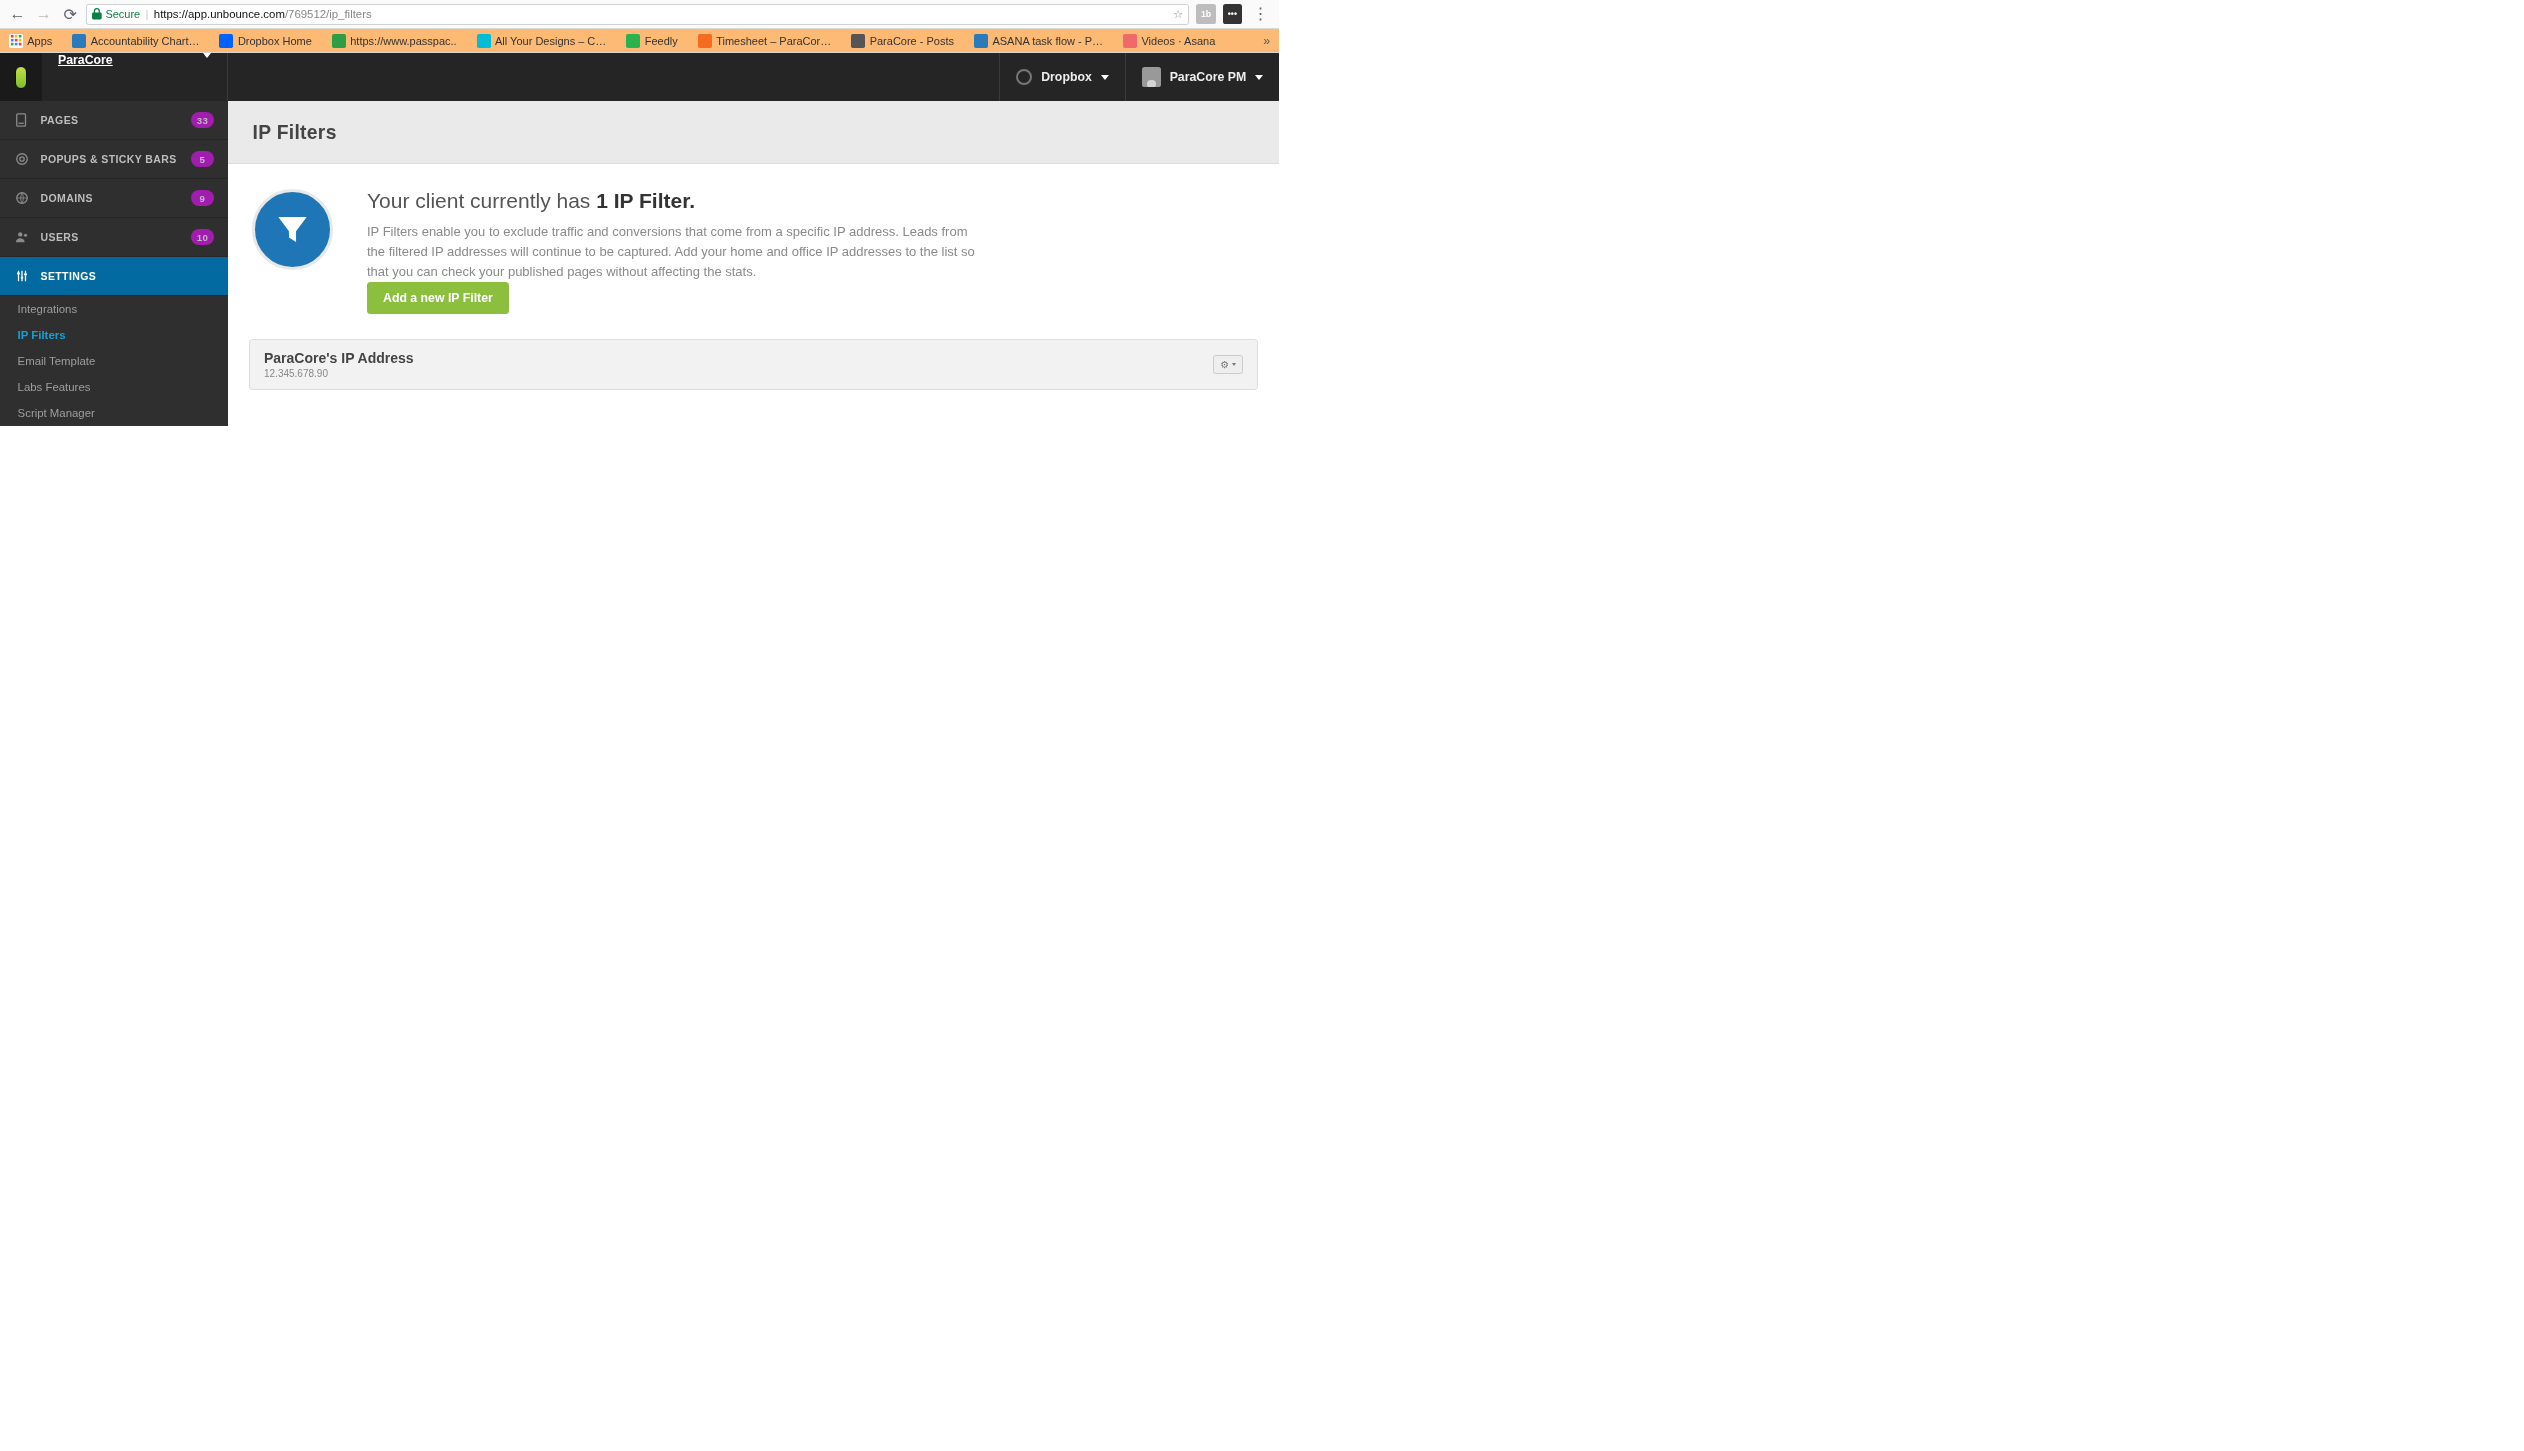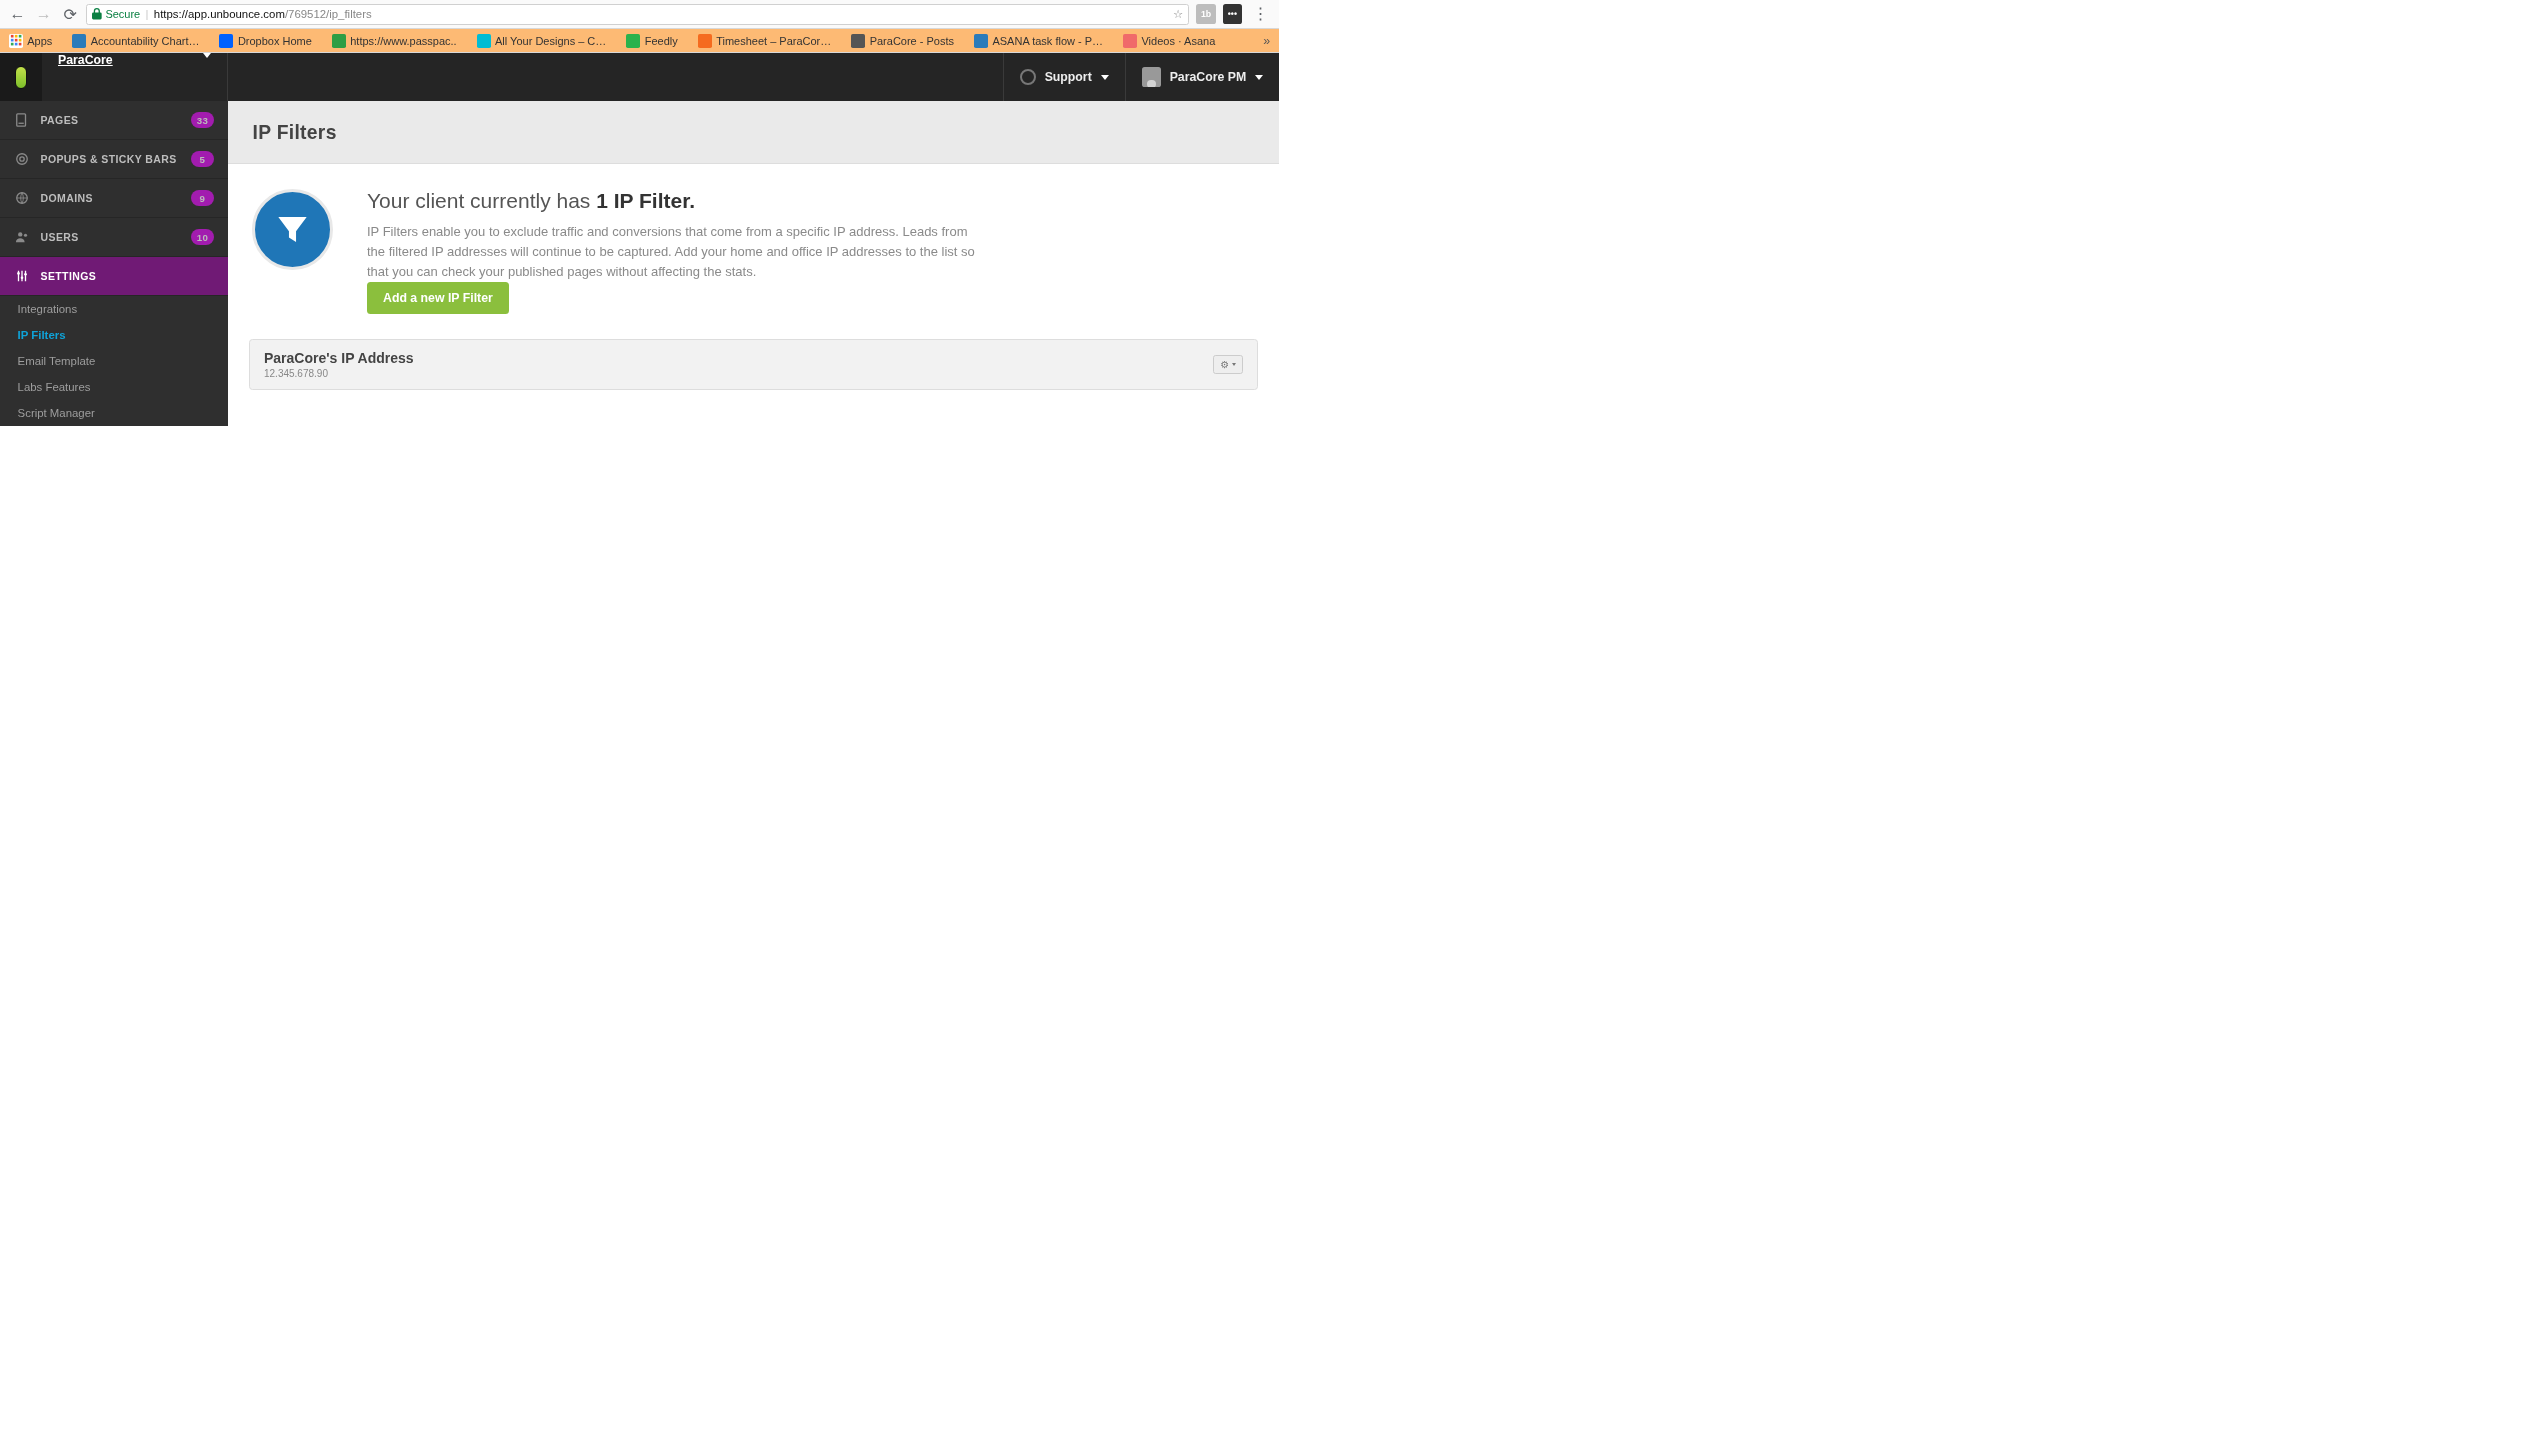--- a/index.html
+++ b/index.html
@@ -39,21 +39,21 @@
   .support-ico { width:16px;height:16px;border-radius:50%;border:2.6px solid #777; }
   .avatar { width:19.3px;height:19.3px;border-radius:2.6px;background:#999;display:flex;align-items:flex-end;justify-content:center;overflow:hidden;}
   .avatar::before{content:"";width:8.8px;height:8.8px;border-radius:50%;background:#d4d4d4;margin-bottom:-1.8px;}
 
   .body-row { display:flex; flex:1; min-height:0; }
 
   
   .sidebar { width: 228px; background: #2f2f2f; color: #bdbdbd; font-size: 11.4px; display:flex; flex-direction:column; }
   .side-item { display:flex; align-items:center; height:39px; padding:0 14px; gap:10.5px; border-bottom:0.9px solid #262626; letter-spacing:0.4px; font-weight:700; font-size:10.5px;}
   .side-item .count { margin-left:auto; background:#a21caf; color:#bbb; font-size:9.7px; min-width:23px; height:16px; border-radius:8px; display:flex;align-items:center;justify-content:center; padding:0 5.3px;}
-  .side-item.active { background:#701a75; color:#fff; }
+  .side-item.active { background:#0369a1; color:#fff; }
   .side-sub { padding: 7px 17.6px; font-size: 11.4px; color:#9e9e9e; font-weight:400;}
   .side-sub.selected { color:#0fa3d8; font-weight:600;}
   .side-ico { width:16px; height:16px; display:flex;align-items:center;justify-content:center; color:#8a8a8a;}
 
   
   .main { flex:1; background:#fff; overflow:auto; }
   .page-head { background:#eaeaea; padding: 21px 24.6px 19.3px; border-bottom:0.9px solid #ddd;}
   .page-title { font-size: 19.3px; font-weight:700; color:#444; letter-spacing:0.3px;}
 
   .intro { display:flex; padding: 24.6px 16px 8.8px; gap: 26px; }
@@ -161,21 +161,21 @@
     <div class="logo-cell">
         <div class="logo-pill"></div>
       </div>
     <div class="client-drop">
       <span class="client-name">ParaCore</span>
       <span class="caret-down"></span>
     </div>
     <div class="topbar-right">
       <div class="top-btn">
         <span class="support-ico"></span>
-        <span>Support</span>
+        <span>Dropbox</span>
         <span class="caret-down"></span>
       </div>
       <div class="top-btn">
         <span class="avatar"></span>
         <span>ParaCore PM</span>
         <span class="caret-down"></span>
       </div>
     </div>
   </div>
 

